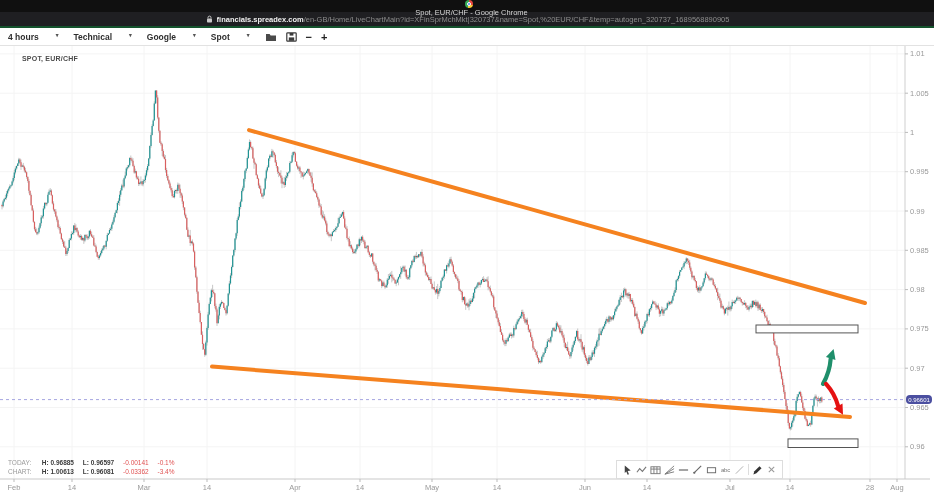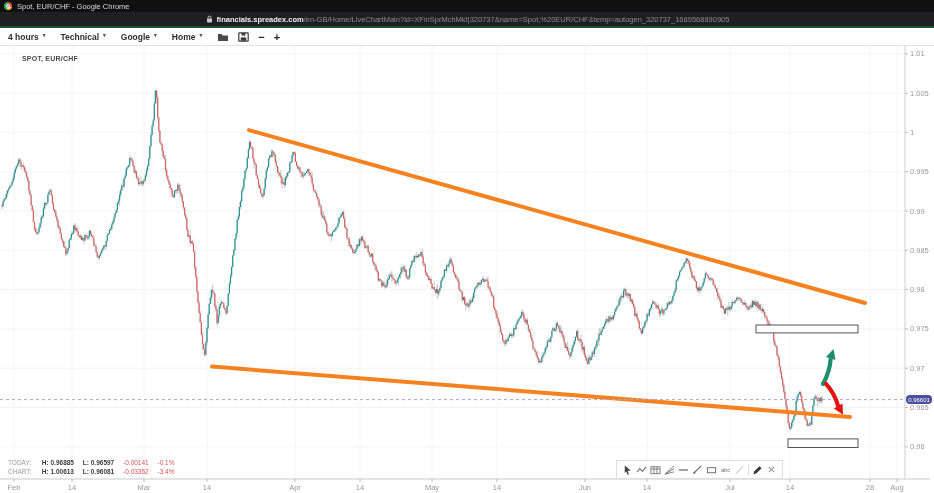--- a/index.html
+++ b/index.html
@@ -1,29 +1,29 @@
 <!DOCTYPE html>
 <html><head>
 <meta charset="utf-8">
 <style>
   html,body{margin:0;padding:0;}
   body{width:934px;height:493px;overflow:hidden;background:#fff;
        font-family:"Liberation Sans", sans-serif;position:relative;}
-  .titlebar{height:12px;background:#101010;display:flex;align-items:center;padding-left:4px;}
+  .titlebar{height:12px;background:#101010;display:flex;align-items:center;padding-left:4px;flex-direction:column;}
   .chrome-logo{width:8px;height:8px;border-radius:50%;position:relative;flex:0 0 auto;
        background:conic-gradient(#e8453c 0 30%,#fcc934 30% 55%,#34a853 55% 100%);}
   .chrome-logo::after{content:'';position:absolute;inset:2px;border-radius:50%;background:#4285f4;border:.5px solid #fff;}
   .title-text{color:#d8d8d8;font-size:7.5px;margin-left:5px;white-space:nowrap;}
   .urlbar{height:14px;background:#1f1f22;display:flex;align-items:center;padding-left:1px;border-bottom:2px solid #14532d;justify-content:center;}
   .urlbar svg{flex:0 0 auto;margin-right:4px;}
   .url-line{font-size:7.5px;white-space:nowrap;overflow:hidden;}
   .domain{color:#f1f1f1;font-weight:bold;}
   .path{color:#8d8d8d;}
   .toolbar{height:17px;background:#fff;border-bottom:1px solid #e2e2e2;display:flex;align-items:center;padding-left:8px;}
-  .menu{display:flex;gap:4px;margin-right:15px;font-size:8.5px;font-weight:700;color:#2e2e2e;cursor:pointer;}
+  .menu{display:flex;gap:17px;margin-right:15px;font-size:8.5px;font-weight:700;color:#2e2e2e;cursor:pointer;}
   .caret{font-size:5.5px;color:#555;}
   .tbtn{margin-right:9px;display:flex;align-items:center;color:#333;cursor:pointer;}
   .zoomtxt{font-size:11px;font-weight:700;color:#222;line-height:10px;}
   .chart-area{position:relative;width:812px;height:449px;background:#fff;}
   #chart{position:absolute;left:0;top:0;}
   .instrument{position:absolute;left:22px;top:9px;font-size:7px;font-weight:700;color:#4a4a4a;letter-spacing:.2px;}
   .price-badge{position:absolute;left:906px;width:22px;background:#4b4fa0;color:#fff;font-size:6px;
        padding:1.5px 2px;border-radius:4px;text-align:center;line-height:1;}
   .status{position:absolute;left:8px;top:412px;font-size:6.5px;line-height:9px;white-space:nowrap;}
   .slabel{color:#9a9a9a;display:inline-block;width:32px;}
@@ -58,21 +58,21 @@
   </div>
   <div class="menu">
     <span>Technical</span>
     <span class="caret">▾</span>
   </div>
   <div class="menu">
     <span>Google</span>
     <span class="caret">▾</span>
   </div>
   <div class="menu">
-    <span>Home</span>
+    <span>Spot</span>
     <span class="caret">▾</span>
   </div>
   <div class="tbtn">
     <svg width="12" height="10" viewBox="0 0 12 10">
       <path d="M1 2 h3.6 l1 1.4 H11 V9 H1 Z" fill="#4a4a4a"></path>
     </svg>
   </div>
   <div class="tbtn">
     <svg width="11" height="10" viewBox="0 0 11 10">
       <rect x="0.8" y="0.8" width="9.4" height="8.4" rx="0.8" fill="none" stroke="#3a3a3a" stroke-width="1.2"></rect>

